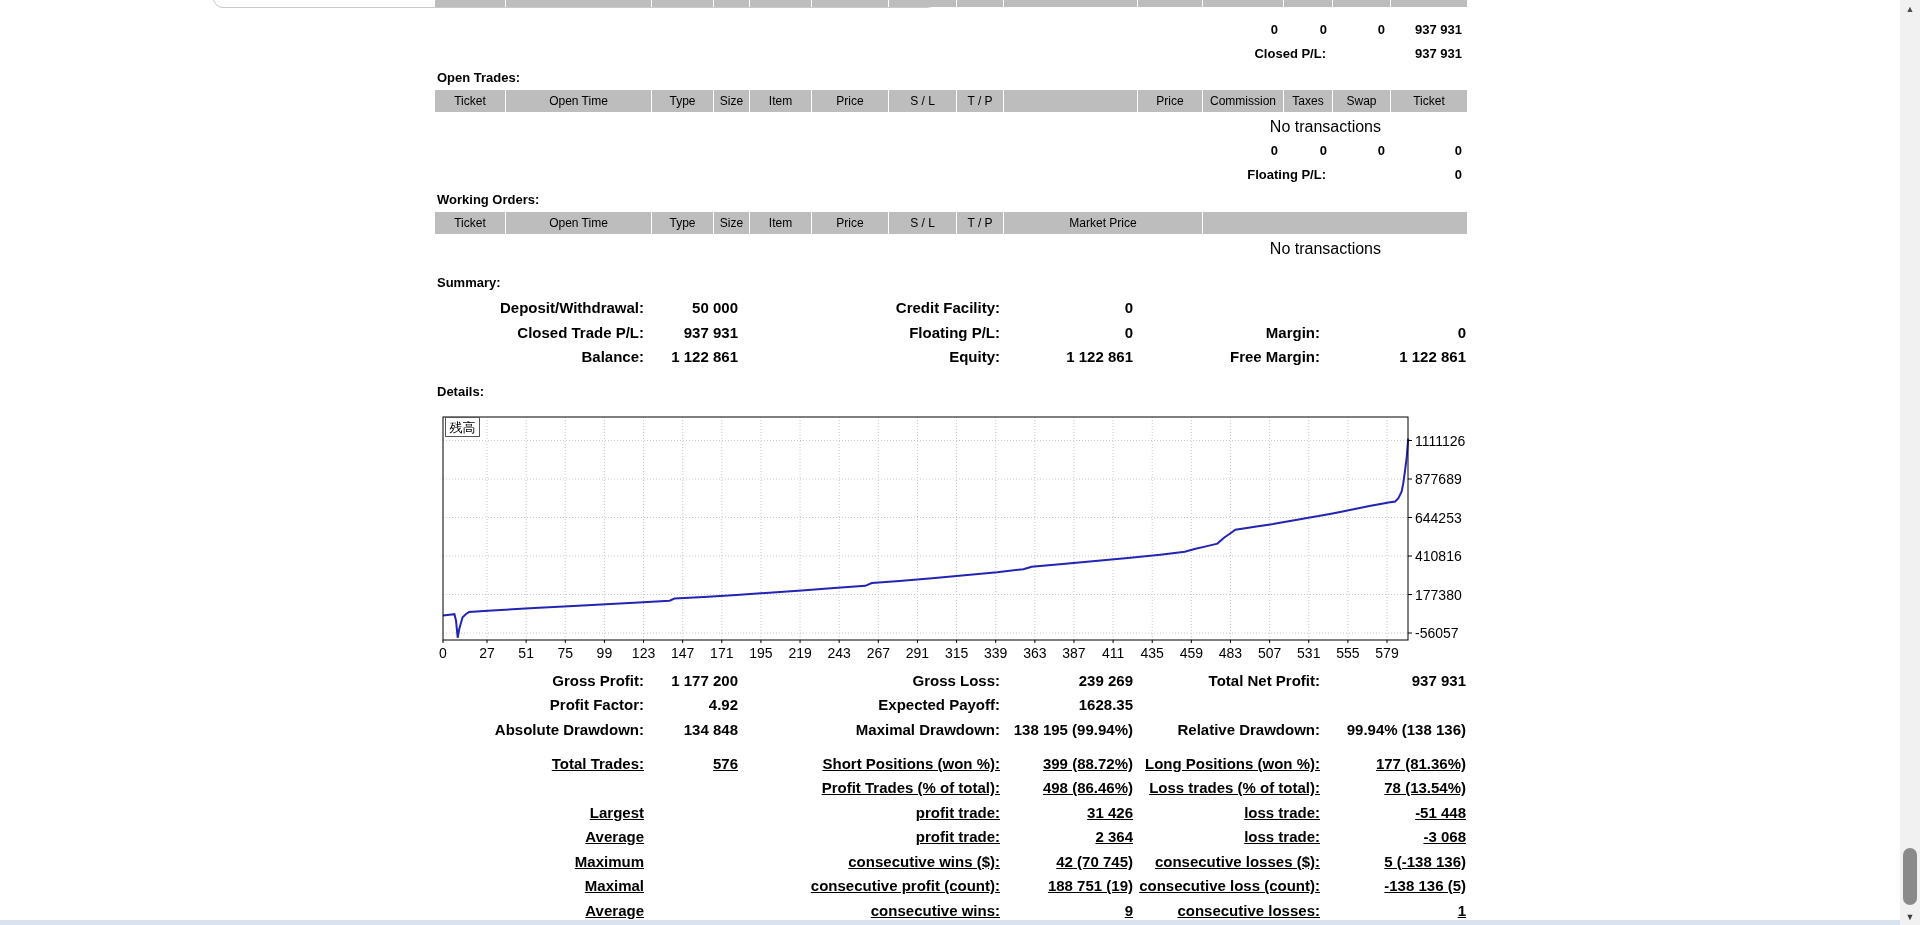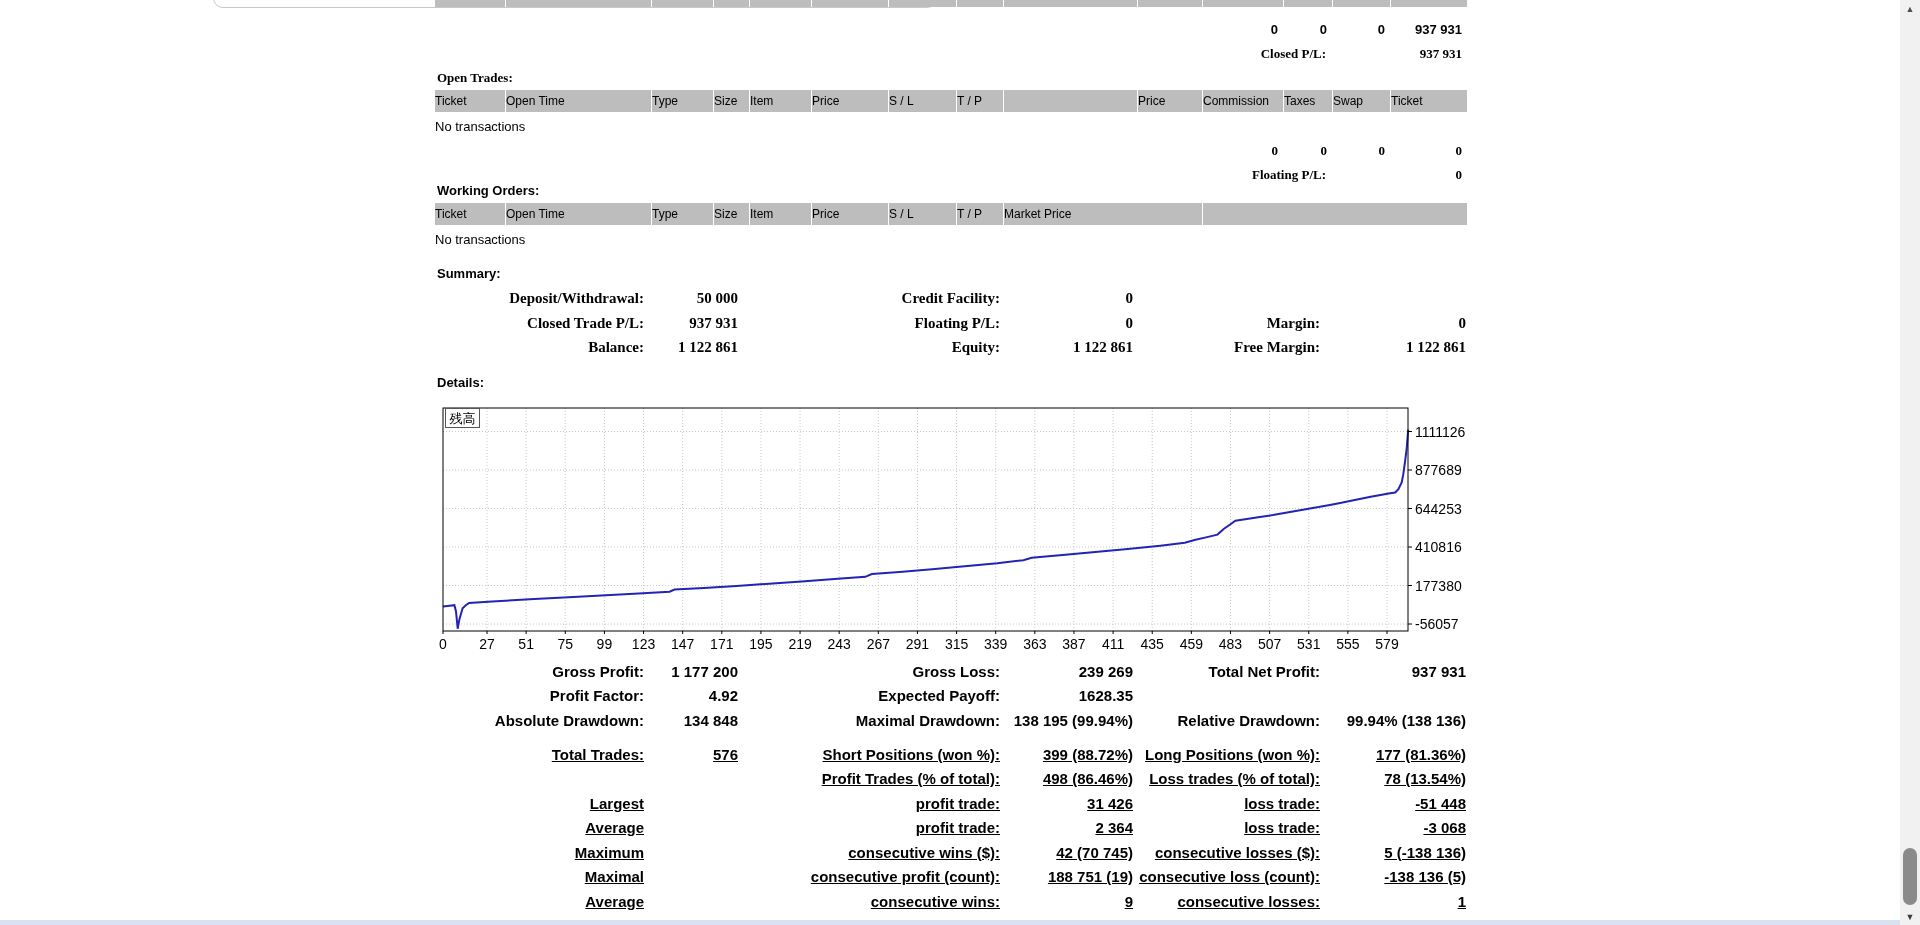--- a/index.html
+++ b/index.html
@@ -30,34 +30,34 @@
   .bottom-strip{
     position:absolute;left:0;bottom:0;width:1900px;height:5px;
     background:#d9e3f0;
   }
 
   
   .content{position:absolute;left:435px;top:0;width:1040px;}
   .tbl{display:grid;column-gap:1px;}
   .open-cols{grid-template-columns:70px 145px 61px 35px 61px 76px 67px 46px 133px 64px 80px 48px 57px 76px;}
   .work-cols{grid-template-columns:70px 145px 61px 35px 61px 76px 67px 46px 198px 264px;}
-  .hcell{background:#bdbdbd;height:22px;line-height:22px;text-align:left;font-size:12px;overflow:hidden;white-space:nowrap;}
+  .hcell{background:#bdbdbd;height:22px;line-height:22px;text-align:center;font-size:12px;overflow:hidden;white-space:nowrap;}
   .partial .hcell{height:7px;line-height:7px;}
   .vrow{height:16px;}
   .tval{font-weight:bold;font-size:13px;text-align:right;padding-right:5px;line-height:16px;white-space:nowrap;}
   .tlab{font-weight:bold;font-size:13px;text-align:right;padding-right:6px;line-height:16px;white-space:nowrap;}
   .sec-title{font-weight:bold;font-size:13px;height:16px;line-height:16px;margin-left:2px;white-space:nowrap;}
-  .notrans{width:946px;text-align:left;font-size:13px;height:16px;line-height:16px;}
+  .notrans{width:946px;text-align:right;font-size:16px;height:16px;line-height:16px;}
   .srow{display:grid;grid-template-columns:209px 94px 262px 133px 187px 146px;height:17px;line-height:17px;margin-bottom:7.5px;font-weight:bold;font-size:15px;}
   .srow span{text-align:right;white-space:nowrap;overflow:visible;}
   .chart-wrap{margin-top:13px;width:1040px;height:252px;}
   svg text{font-family:"Liberation Sans","DejaVu Sans",sans-serif;}
 
-  .mt4{margin-top:4px;} .mt7{margin-top:7px;} .mt8{margin-top:8px;font-family:Liberation Serif, serif;}
-  .mt9{} .mt15{margin-top:15px;} .mt17{margin-top:17px;text-decoration:underline;}
+  .mt4{margin-top:4px;} .mt7{margin-top:7px;} .mt8{margin-top:8px;}
+  .mt9{margin-top:9px;} .mt15{margin-top:15px;} .mt17{margin-top:17px;text-decoration:underline;}
   .mt18{margin-top:18px;} .mt19{margin-top:18.5px;}
 </style>
 </head>
 <body>
 
 <div class="addr-frag"></div>
 
 <div class="content">
 
   <div class="tbl open-cols partial" id="partialRow">

